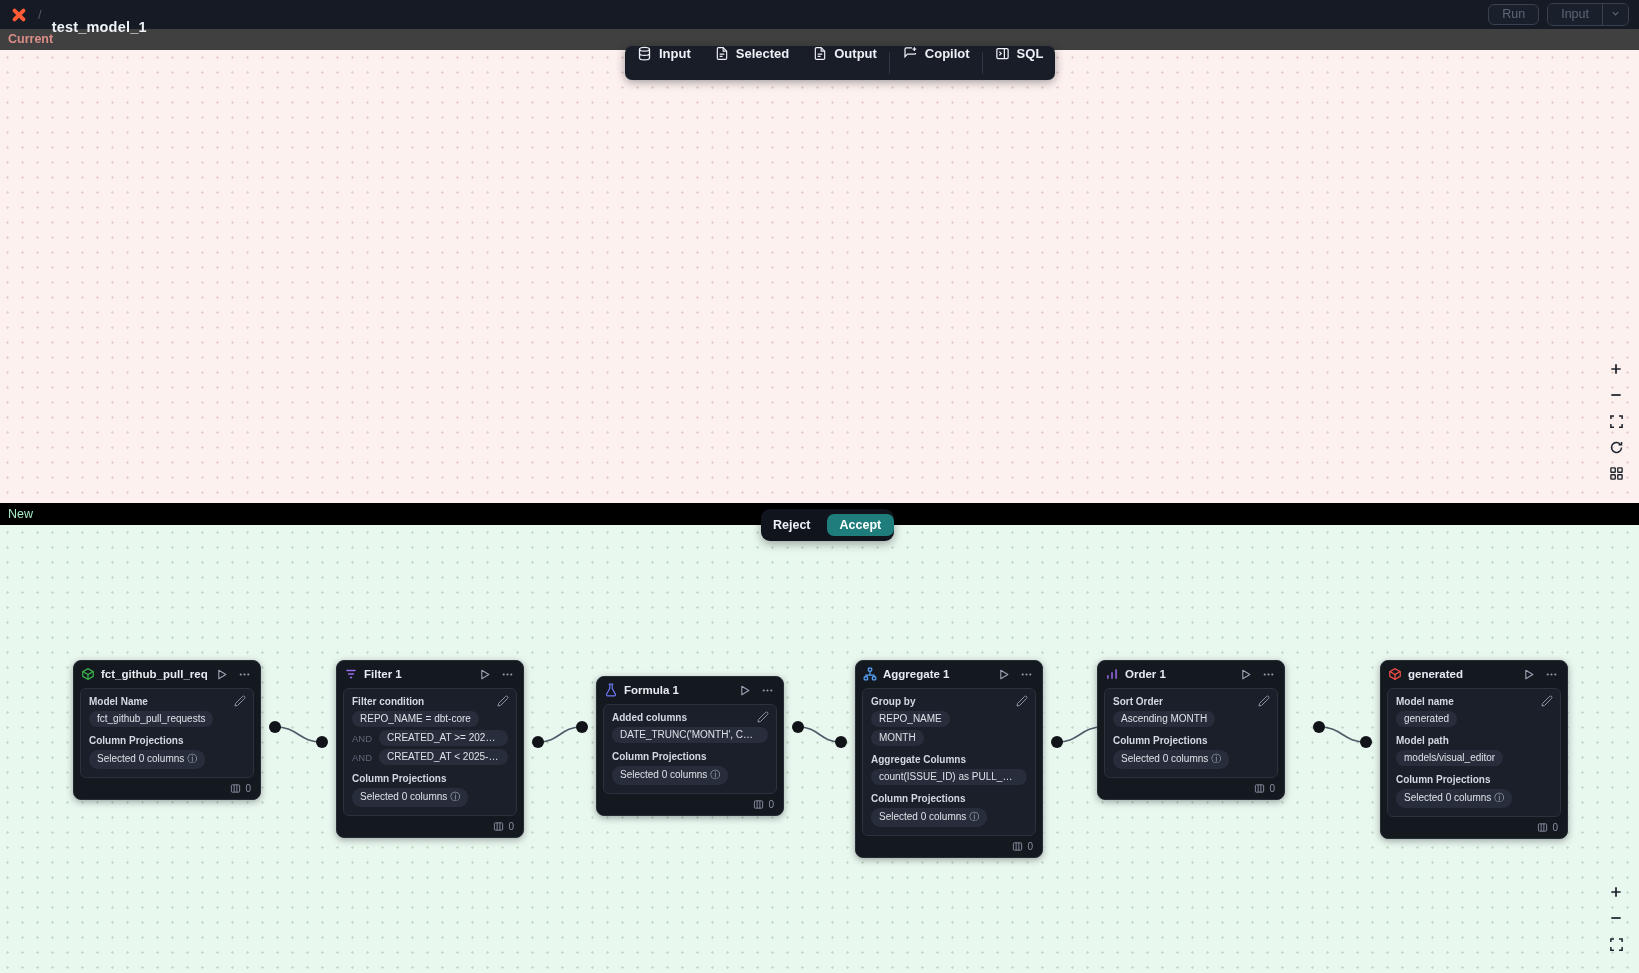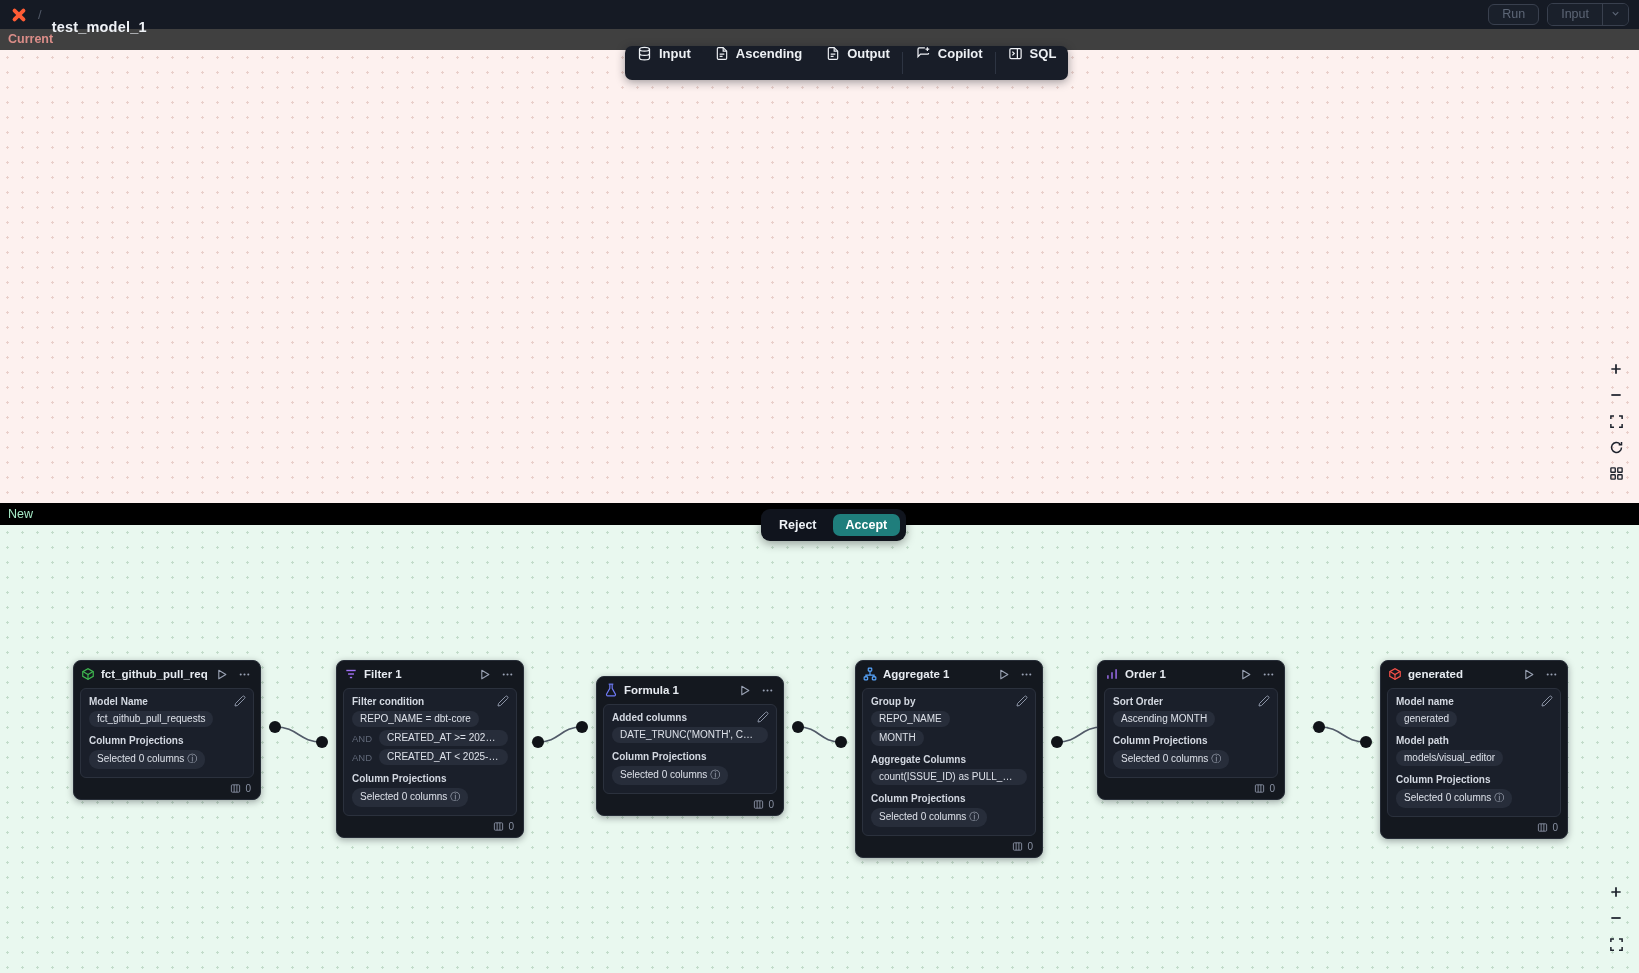--- a/index.html
+++ b/index.html
@@ -30,21 +30,21 @@
     background-image:radial-gradient(circle, #c3dcca 1px, transparent 1.1px); background-size:15px 15px; }
   
   .toolbar { position:absolute; top:46px; left:625px; height:34px; background:#181d28; border-radius:7px;
     display:flex; align-items:stretch; z-index:60; box-shadow:0 2px 10px rgba(15,18,28,.4); color:#edf0f4; }
   .tb-item { display:flex; gap:7px; padding:0 12px; font-size:13px; font-weight:bold;
     background:none; border:none; color:inherit; cursor:pointer; font-family:inherit; }
   .tb-item svg { display:block; }
   .tb-divider { width:1px; background:#2d3442; margin:6px 0; }
   
   .diff-actions { position:absolute; top:509px; left:761px; background:#10141d; border-radius:9px;
-    padding:5px 6px; display:flex; gap:4px; align-items:center; z-index:60; box-shadow:0 3px 10px rgba(0,0,0,.35); }
+    padding:5px 0; display:flex; gap:4px; align-items:center; z-index:60; box-shadow:0 3px 10px rgba(0,0,0,.35); }
   .btn-reject { background:transparent; color:#eef1f6; font-size:12.5px; font-weight:bold; border:none;
     padding:4px 12px; font-family:inherit; cursor:pointer; }
   .btn-accept { color:#ffffff; font-size:12.5px; font-weight:bold; border:none; padding:4px 13px;
     border-radius:7px; font-family:inherit; cursor:pointer; }
   
   .ctrl-col { position:absolute; right:12px; display:flex; flex-direction:column; gap:4px; z-index:60; }
   .ctrl-mid { top:358px; }
   .ctrl-bottom { top:881px; }
   .ctrl-btn { width:22px; height:22px; display:flex; align-items:center; justify-content:center;
     background:transparent; border:none; color:#1d222c; padding:0; cursor:pointer; }
@@ -118,21 +118,21 @@
       <span>Input</span>
     </button>
     <button class="tb-item">
       <span style="display: flex;">
         <svg width="14" height="15" viewBox="0 0 24 24" fill="none" stroke="currentColor" stroke-width="2">
           <path d="M14 2H6a2 2 0 0 0-2 2v16a2 2 0 0 0 2 2h12a2 2 0 0 0 2-2V8z"></path>
           <path d="M14 2v6h6"></path>
           <path d="M8 13h8M8 17h5"></path>
         </svg>
       </span>
-      <span>Ascending</span>
+      <span>Selected</span>
     </button>
     <button class="tb-item">
       <span style="display: flex;">
         <svg width="14" height="15" viewBox="0 0 24 24" fill="none" stroke="currentColor" stroke-width="2">
           <path d="M14 2H6a2 2 0 0 0-2 2v16a2 2 0 0 0 2 2h12a2 2 0 0 0 2-2V8z"></path>
           <path d="M14 2v6h6"></path>
           <path d="M8 13h8M8 17h5"></path>
         </svg>
       </span>
       <span>Output</span>

